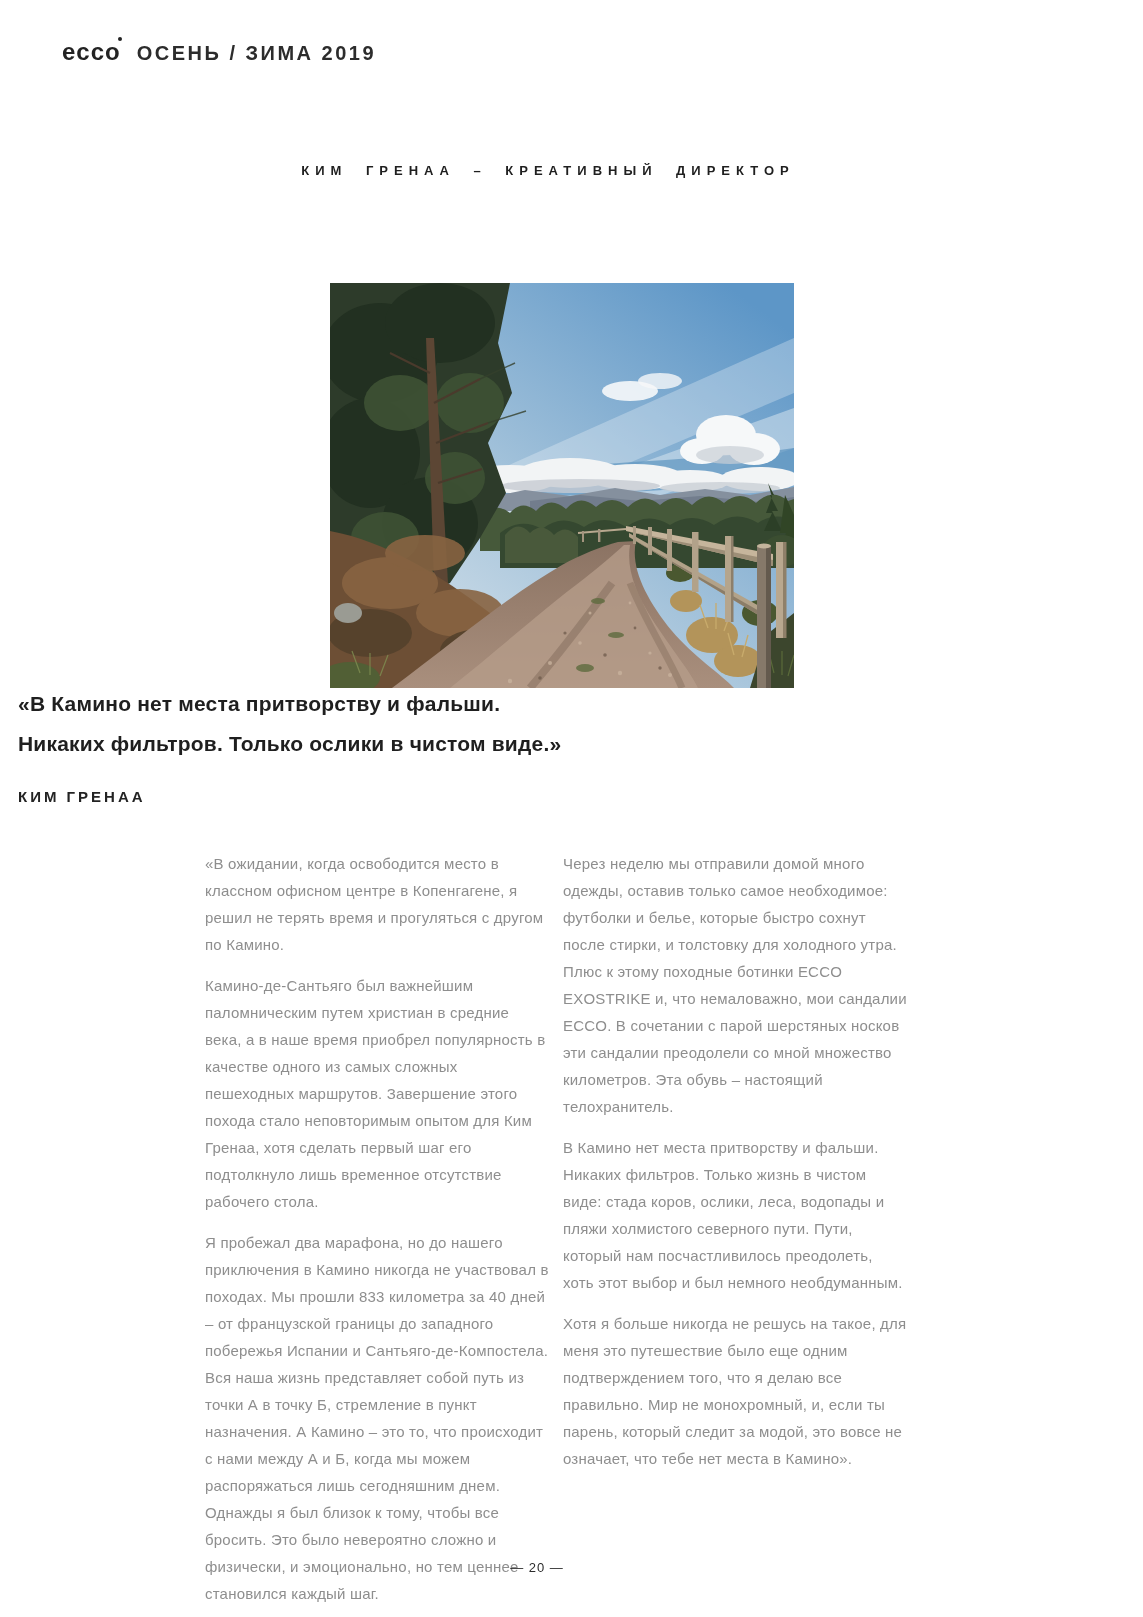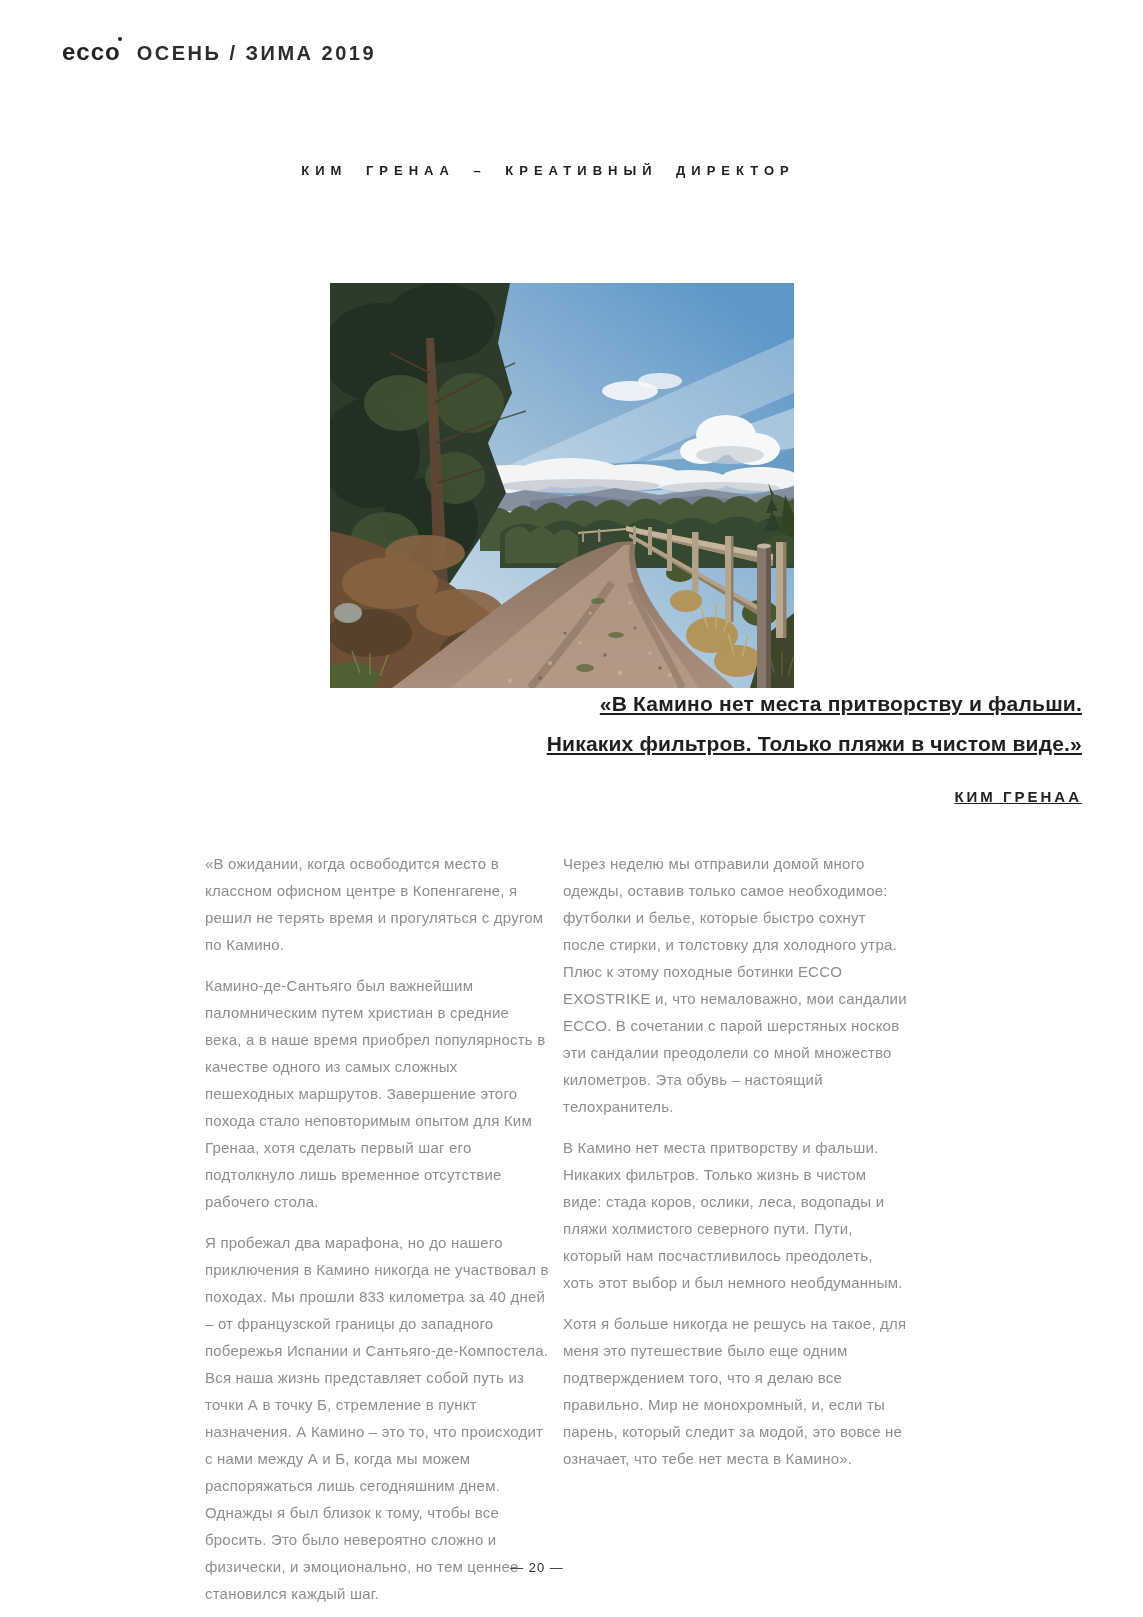--- a/index.html
+++ b/index.html
@@ -21,21 +21,21 @@
     position:absolute;left:0;top:152px;width:1074px;margin:11px;
     text-align:center;font-size:13px;font-weight:700;color:#1f1f1f;
     letter-spacing:6px;word-spacing:9px;
   }
 
   
   .photo{position:absolute;left:330px;top:283px;width:464px;height:405px;margin:0;}
   .photo svg{display:block;width:100%;height:100%;}
 
   
-  .quote-block{position:absolute;left:8px;top:684px;width:1074px;text-align:right;color:#1f1f1f;text-decoration:underline;}
+  .quote-block{position:absolute;left:18px;top:684px;width:1074px;text-align:left;color:#1f1f1f;}
   .q-line{display:block;font-size:21px;font-weight:700;line-height:40px;letter-spacing:0.2px;}
   .q-author{margin-top:24px;font-size:15px;font-weight:700;letter-spacing:3px;color:#232323;}
   .q-role{margin-top:5px;font-size:14px;font-weight:400;letter-spacing:2px;color:#6f6f6f;}
 
   
   .columns{position:absolute;left:205px;top:850px;width:702px;display:flex;gap:14px;}
   .col{width:344px;color:#8e8e8e;font-size:15px;line-height:27px;letter-spacing:0.2px;font-weight:400;}
   .col p{margin:0 0 14px 0;}
 
   
@@ -234,21 +234,21 @@
       <rect x="453" y="259" width="3.5" height="96" fill="#8f8069"></rect>
 
       <rect x="427" y="263" width="14" height="142" fill="#86796a"></rect>
       <rect x="436" y="263" width="5" height="142" fill="#645a4e"></rect>
       <ellipse cx="434" cy="263" rx="7" ry="2.5" fill="#c3b49c"></ellipse>
     </svg>
   </figure>
 
   <div class="quote-block">
     <span class="q-line">«В Камино нет места притворству и фальши.</span>
-    <span class="q-line">Никаких фильтров. Только пляжи в чистом виде.»</span>
+    <span class="q-line">Никаких фильтров. Только ослики в чистом виде.»</span>
     <div class="q-author">КИМ ГРЕНАА</div>
   </div>
 
   <main class="columns">
     <div class="col">
         <p>«В ожидании, когда освободится место в классном офисном центре в Копенгагене, я решил не терять время и прогуляться с другом по Камино.</p>
         <p>Камино-де-Сантьяго был важнейшим паломническим путем христиан в средние века, а в наше время приобрел популярность в качестве одного из самых сложных пешеходных маршрутов. Завершение этого похода стало неповторимым опытом для Ким Гренаа, хотя сделать первый шаг его подтолкнуло лишь временное отсутствие рабочего стола.</p>
         <p>Я пробежал два марафона, но до нашего приключения в Камино никогда не участвовал в походах. Мы прошли 833 километра за 40 дней – от французской границы до западного побережья Испании и Сантьяго-де-Компостела. Вся наша жизнь представляет собой путь из точки А в точку Б, стремление в пункт назначения. А Камино – это то, что происходит с нами между А и Б, когда мы можем распоряжаться лишь сегодняшним днем. Однажды я был близок к тому, чтобы все бросить. Это было невероятно сложно и физически, и эмоционально, но тем ценнее становился каждый шаг.</p>
       </div>
     <div class="col">

